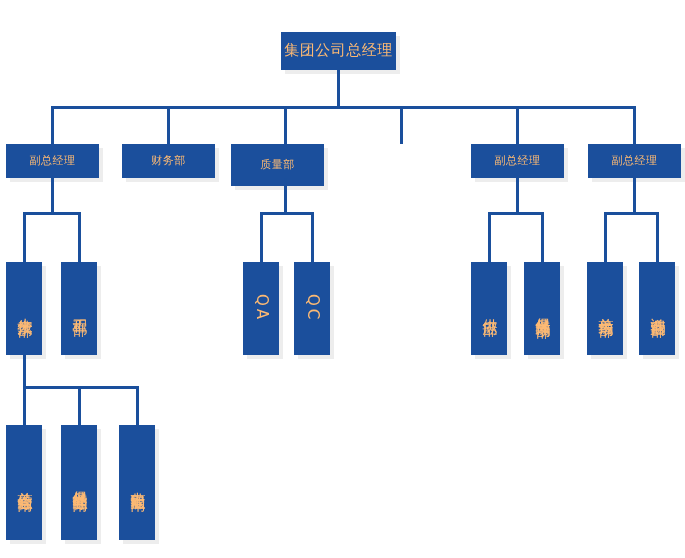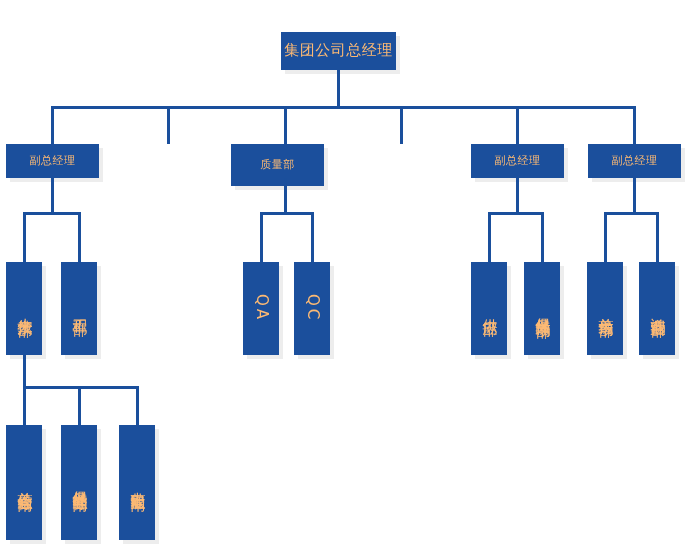--- a/index.html
+++ b/index.html
@@ -91,20 +91,23 @@
   <div class="line v" style="left:167px; top:106px; width:3px; height:38px;"></div>
   <div class="line v" style="left:284px; top:106px; width:3px; height:38px;"></div>
   <div class="line v" style="left:400px; top:106px; width:3px; height:38px;"></div>
   <div class="line v" style="left:516px; top:106px; width:3px; height:38px;"></div>
   <div class="line v" style="left:633px; top:106px; width:3px; height:38px;"></div>
 
   <div class="node horiz" style="left:6px; top:144px; width:93px; height:34px;">
     <span class="label">副总经理</span>
   </div>
 
+  <div class="node horiz" style="left:122px; top:144px; width:93px; height:34px;">
+    <span class="label">财务部</span>
+  </div>
 
   <div class="node horiz" style="left:231px; top:144px; width:93px; height:42px;">
     <span class="label">质量部</span>
   </div>
 
 
   <div class="node horiz" style="left:471px; top:144px; width:93px; height:34px;">
     <span class="label">副总经理</span>
   </div>
 

